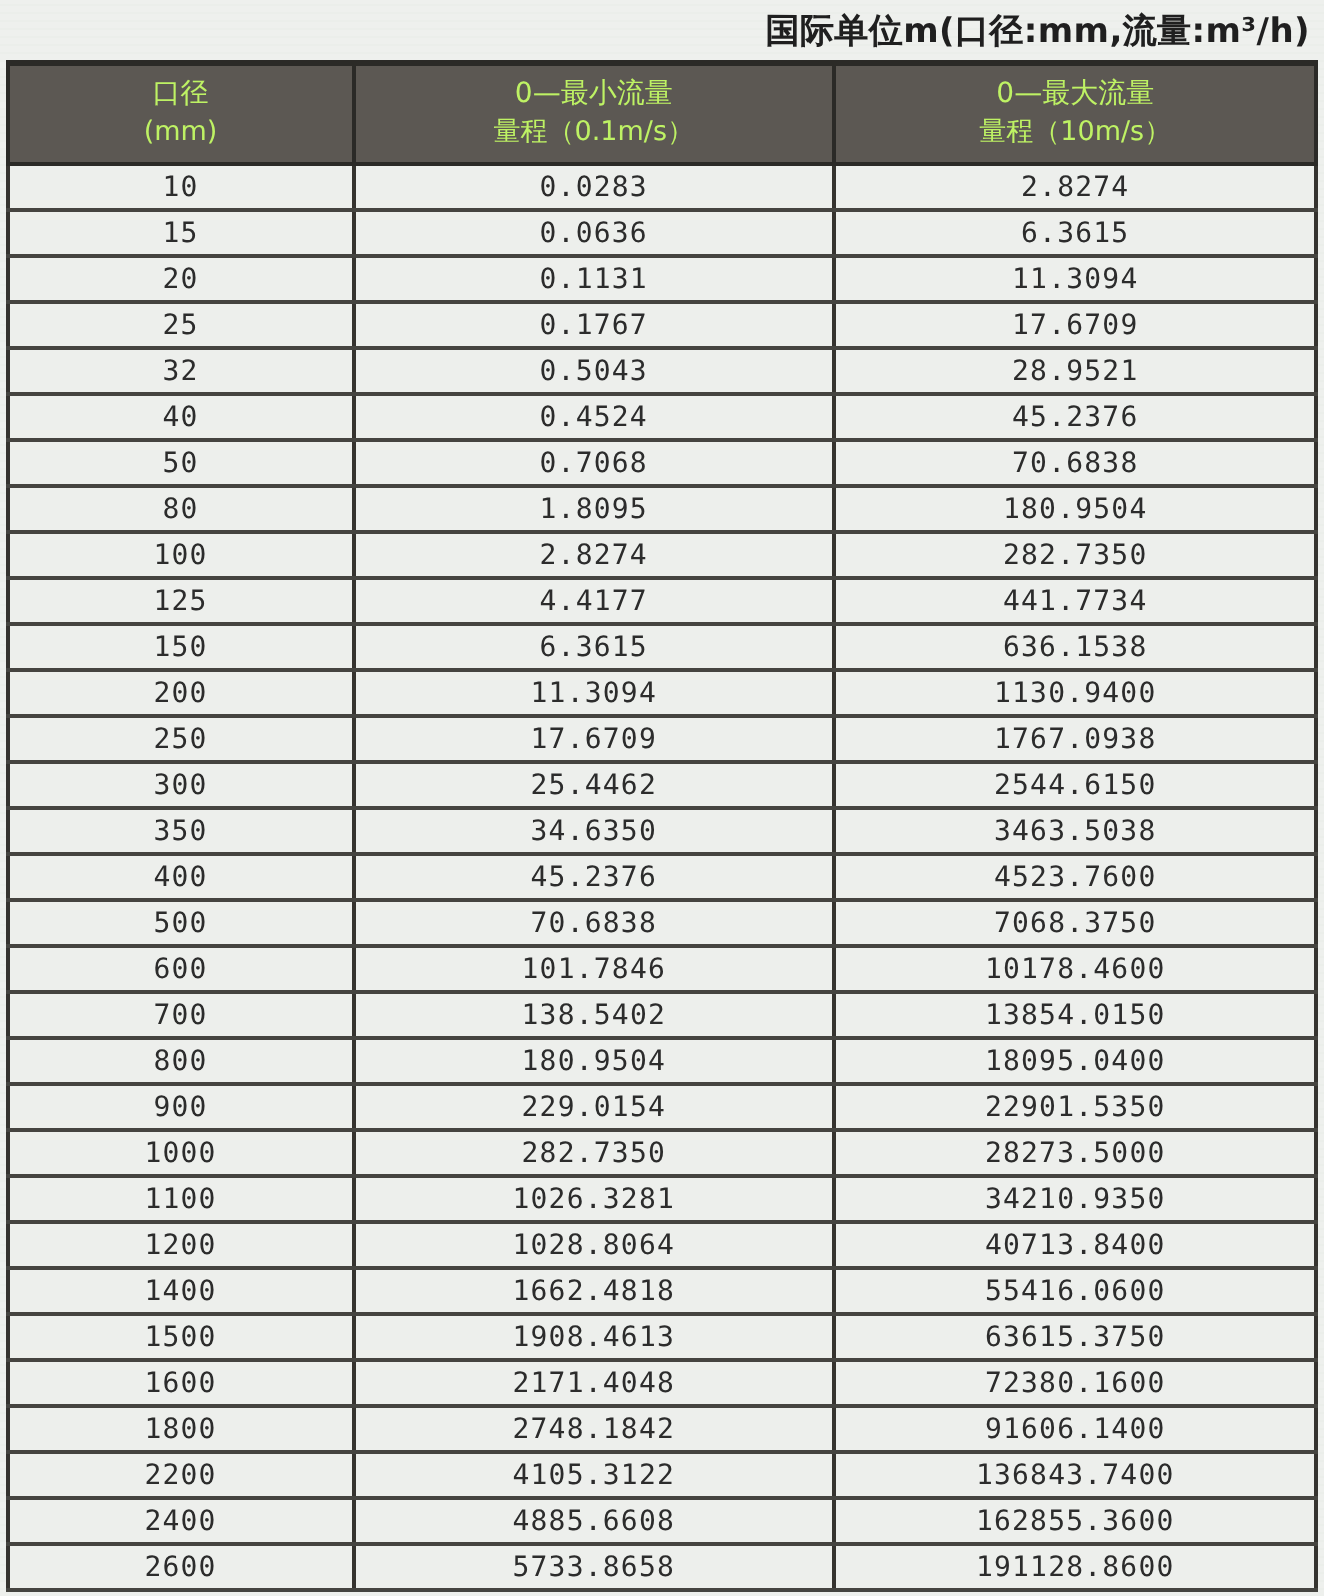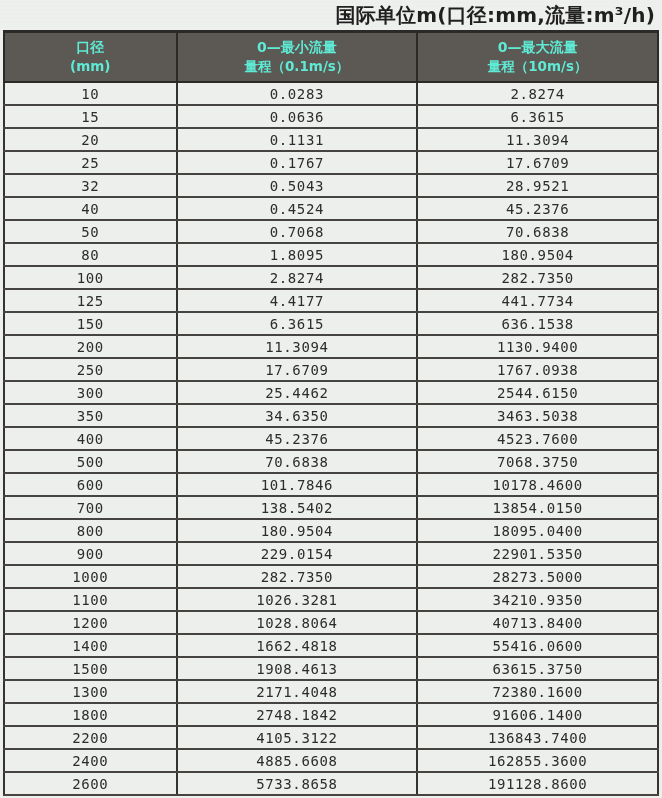--- a/index.html
+++ b/index.html
@@ -10,37 +10,37 @@
     overflow: hidden;
   }
   .page {
     width: 662px; height: 798px;
     background: repeating-linear-gradient(0deg, #eef0ed 0px, #eef0ed 3px, #ebeeea 3px, #ebeeea 4px);
   }
   .title-bar {
     height: 30px;
     display: flex; align-items: center; justify-content: flex-end;
     padding-right: 7px; box-sizing: border-box;
-    font-size: 20px; font-weight: 700; color: #1f1f1f;
+    font-size: 17px; font-weight: 700; color: #1f1f1f;
     letter-spacing: 0.2px;
   }
   table.flow-table {
     border-collapse: collapse; table-layout: fixed;
     width: 656px; height: 766px;
     margin-left: 3px;
     border: 2px solid #2b2a27;
     border-top-width: 3px;
   }
   col.c1 { width: 172px; }
   col.c2 { width: 240px; }
   col.c3 { width: 240px; }
   th {
     background: #5c5853;
-    color: #5eead4;
-    font-weight: 700;
+    color: #bef264;
+    font-weight: 400;
     font-size: 14px;
     line-height: 1.35;
     height: 48px;
     border: 2px solid #2b2a27;
     padding: 0;
     text-align: center;
     vertical-align: middle;
   }
   th .h2 { font-size: 13.5px; }
   td {
@@ -214,21 +214,21 @@
           <td>1400</td>
           <td>1662.4818</td>
           <td>55416.0600</td>
         </tr>
         <tr>
           <td>1500</td>
           <td>1908.4613</td>
           <td>63615.3750</td>
         </tr>
         <tr>
-          <td>1300</td>
+          <td>1600</td>
           <td>2171.4048</td>
           <td>72380.1600</td>
         </tr>
         <tr>
           <td>1800</td>
           <td>2748.1842</td>
           <td>91606.1400</td>
         </tr>
         <tr>
           <td>2200</td>

